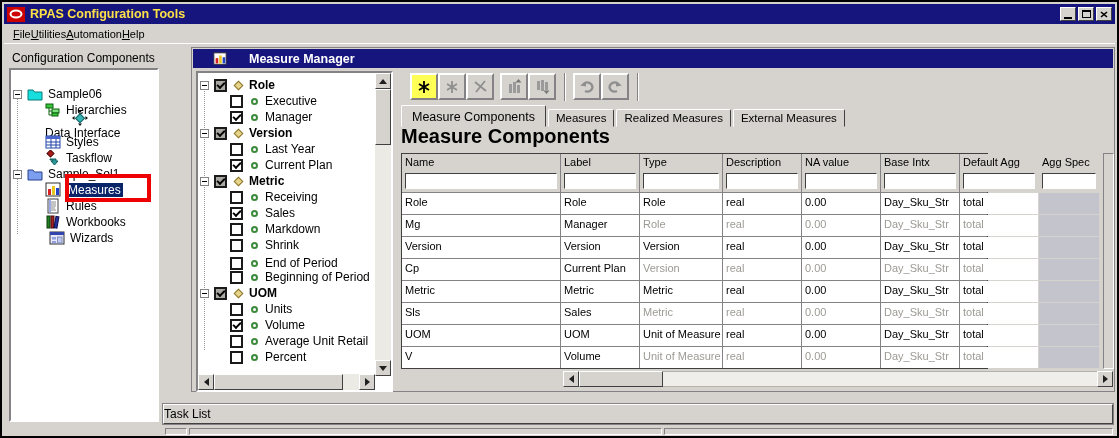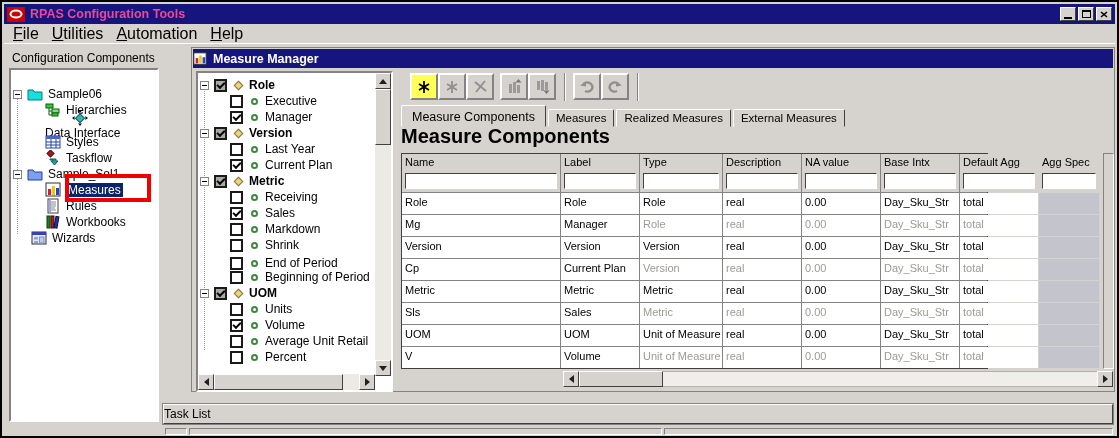--- a/index.html
+++ b/index.html
@@ -7,30 +7,30 @@
   .screen {
     position:relative; width:1119px; height:438px; margin:0 auto;
     background:#d6d3ce; border:2px solid #000; overflow:hidden;
     font-family:"Liberation Sans", sans-serif; color:#000;
   }
   
   .titlebar { position:absolute; left:2px; top:2px; right:2px; height:20px;
     background:#15157d; display:flex; align-items:center; padding:0 3px; }
   .oracle { width:18px; height:15px; background:#cc0000; display:flex;
     align-items:center; justify-content:center; margin-right:5px; }
-  .title-text { color:#ec4899; font-weight:bold; font-size:12.5px; }
+  .title-text { color:#fde047; font-weight:bold; font-size:12.5px; }
   .winbtns { margin-left:auto; display:flex; gap:2px; }
   .winbtn { width:16px; height:14px; background:#d6d3ce;
     border:1px solid; border-color:#fff #404040 #404040 #fff;
     display:flex; align-items:center; justify-content:center; }
   .g-min { width:8px; height:2px; background:#000; margin-top:7px; }
   .g-max { width:9px; height:8px; border:1px solid #000; border-top:2px solid #000; }
   
   .menubar { position:absolute; left:2px; top:22px; right:2px; height:20px;
-    display:flex; align-items:center; gap:13px; padding-left:9px; font-size:16px;
+    display:flex; align-items:center; gap:0; padding-left:9px; font-size:11px;
     border-bottom:1px solid #fff; }
   .mi { display:inline-block; }
   .mi::first-letter { text-decoration:underline; }
   
   .left-panel { position:absolute; left:2px; top:42px; width:186px; height:382px; }
   .lp-title { position:absolute; left:8px; top:7px; font-size:12px; }
   .lp-box { position:absolute; left:5px; top:24px; width:150px; height:354px;
     background:#fff; border:2px solid; border-color:#848284 #fff #fff #848284; overflow:hidden; }
   .trow { position:absolute; height:16px; display:flex; align-items:center;
     font-size:12px; white-space:nowrap; }
@@ -42,21 +42,21 @@
     height:1px; background:#000; }
   .dotv { position:absolute; width:0; border-left:1px dotted #9a9a9a; }
   .sel-label { background:#0a246a; color:#fff; padding:0 2px; }
   .redbox { position:absolute; left:54px; top:104px; width:86px; height:28px;
     border:4px solid #ee0000; z-index:6; }
   
   .mm-panel { position:absolute; left:189px; top:45px; width:924px; height:345px;
     border:1px solid #848284; background:#d6d3ce; }
   .mm-header { position:absolute; left:1px; top:1px; right:1px; height:19px;
     background:#15157d; color:#fff; display:flex; align-items:center;
-    padding-left:0; gap:6px; font-weight:bold; font-size:12.5px; }
+    padding-left:20px; gap:22px; font-weight:bold; font-size:12.5px; }
   .mm-tree { position:absolute; left:4px; top:23px; width:197px; height:321px;
     background:#fff; border:2px solid; border-color:#848284 #fff #fff #848284; overflow:hidden; }
   .mrow { position:absolute; height:16px; display:flex; align-items:center;
     font-size:12px; white-space:nowrap; }
   .glabel { font-weight:bold; }
   .cb { width:13px; height:13px; border:2px solid #1a1a1a; background:#fff;
     position:relative; margin-right:6px; flex:0 0 auto; }
   .cb.gray { background:#aaa8a2; }
   .cb.checked::after { content:""; position:absolute; left:1px; top:1px;
     width:6px; height:3px; border-left:2px solid #000; border-bottom:2px solid #000;
@@ -236,21 +236,21 @@
       <div class="trow" style="left:34px; top:144px;">
         <span class="ticon">
           <svg width="16" height="16" viewBox="0 0 16 16">
               <rect x="2" y="2" width="3" height="12" fill="#228022" stroke="#0a3a0a"></rect>
               <rect x="6" y="2" width="3" height="12" fill="#a02222" stroke="#500a0a"></rect>
               <rect x="10" y="2.5" width="3" height="11.5" fill="#2233a0" transform="rotate(10 11.5 8)" stroke="#101050"></rect>
             </svg>
         </span>
         <span>Workbooks</span>
       </div>
-      <div class="trow" style="left:20px; top:160px;justify-content:space-between;">
+      <div class="trow" style="left:38px; top:160px;justify-content:space-between;">
         <span class="ticon">
           <svg width="16" height="16" viewBox="0 0 16 16">
               <rect x="1" y="2" width="14" height="12" fill="#e8e8f8" stroke="#303030"></rect>
               <rect x="1" y="2" width="14" height="3" fill="#3344aa"></rect>
               <rect x="3" y="7" width="4" height="2.5" fill="#90a0e0"></rect>
               <rect x="3" y="11" width="4" height="2" fill="#90a0e0"></rect>
               <rect x="8.5" y="7" width="4.5" height="6" fill="#c0c8f0" stroke="#8090c0"></rect>
             </svg>
         </span>
         <span>Wizards</span>

